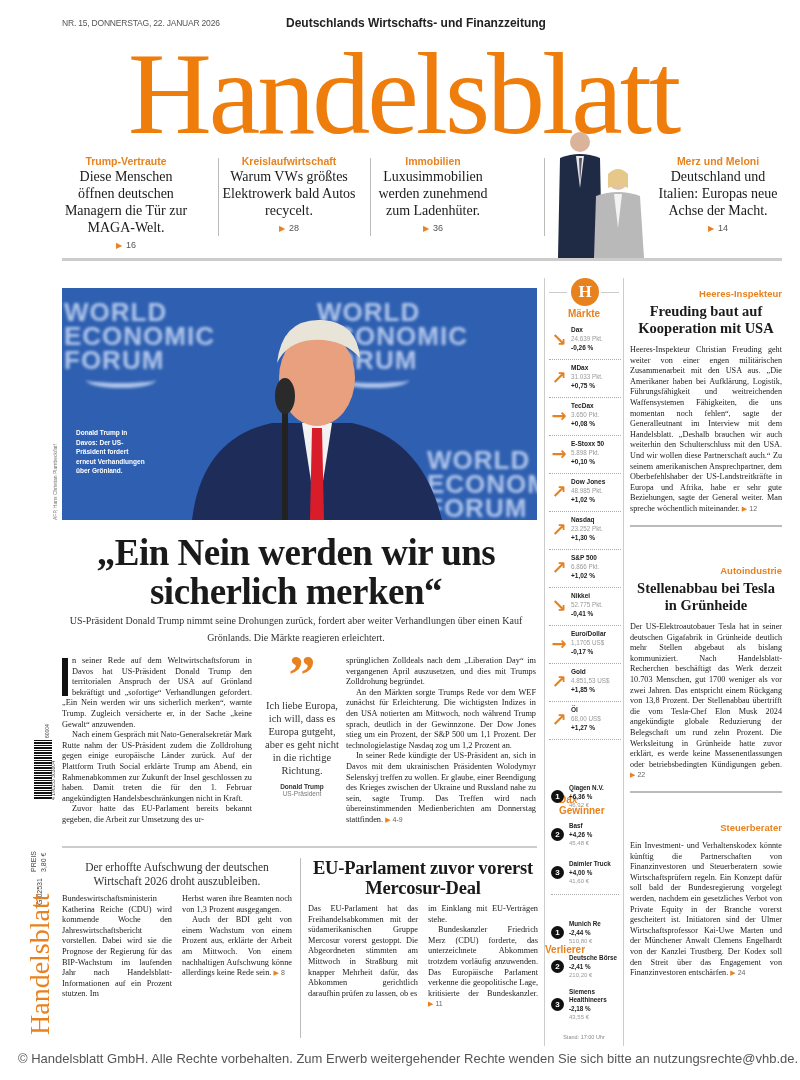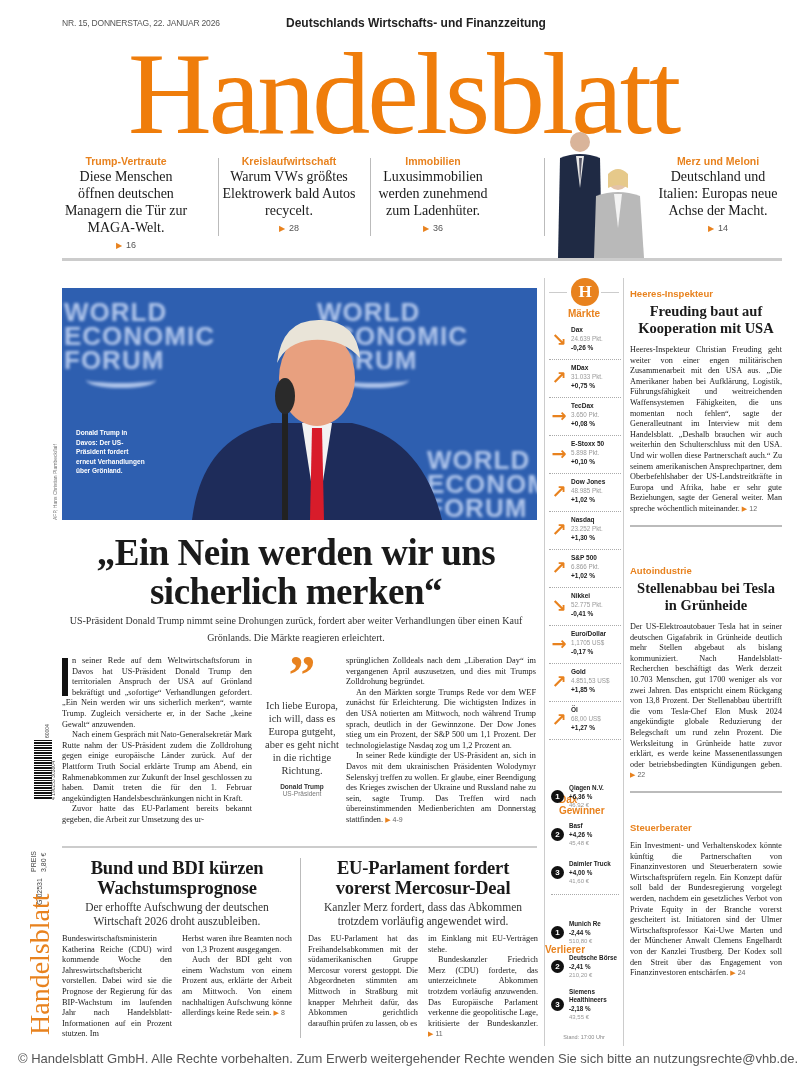--- a/index.html
+++ b/index.html
@@ -68,21 +68,21 @@
   .gv-title { position: absolute; width: 100%; text-align: left; font-family: "Liberation Sans", sans-serif; font-weight: bold; font-size: 10px; line-height: 11px; color: #e8821e; margin-top: 44px; }
   .gv-item { position: absolute; left: 4px; width: 74px; }
   .gv-num { position: absolute; left: 2px; width: 13px; height: 13px; border-radius: 50%; background: #111; color: #fff; font-family: "Liberation Sans", sans-serif; font-size: 8px; font-weight: bold; text-align: center; line-height: 13px; }
   .gv-name { position: absolute; left: 20px; top: 0; font-family: "Liberation Sans", sans-serif; font-size: 6.3px; font-weight: bold; color: #222; line-height: 8px; }
   .gv-chg { position: absolute; left: 20px; font-family: "Liberation Sans", sans-serif; font-size: 6.3px; font-weight: bold; color: #222; }
   .gv-price { position: absolute; left: 20px; font-family: "Liberation Sans", sans-serif; font-size: 6px; color: #999; }
   .stand { position: absolute; bottom: 6px; width: 100%; text-align: center; font-family: "Liberation Sans", sans-serif; font-size: 5.5px; color: #888; }
 
   
   .rcol { left: 630px; width: 152px; }
-  .r-kicker { font-family: "Liberation Sans", sans-serif; font-weight: bold; font-size: 9.5px; color: #e8821e; text-align: left; }
+  .r-kicker { font-family: "Liberation Sans", sans-serif; font-weight: bold; font-size: 9.5px; color: #e8821e; text-align: right; }
   .r-head { font-size: 14.5px; line-height: 17px; font-weight: bold; text-align: center; margin-top: 4px; }
   .r-text { font-size: 8.2px; line-height: 10.6px; text-align: justify; margin-top: 8px; color: #222; }
   .r-rule { height: 2px; background: #bbb; margin: 10px 0; }
 
   
   .vlogo { left: 24px; top: 1035px; transform: rotate(-90deg); transform-origin: left top; font-size: 28px; color: #e8821e; white-space: nowrap; font-family: "Liberation Serif", serif; }
   .vsmall { position: absolute; transform: rotate(-90deg); transform-origin: left top; font-family: "Liberation Sans", sans-serif; white-space: nowrap; color: #444; }
   .barcode { left: 34px; top: 740px; width: 18px; height: 60px; background: repeating-linear-gradient(to bottom, #111 0, #111 1px, #fff 1px, #fff 2px, #111 2px, #111 4px, #fff 4px, #fff 5px); }
 
   .footer { left: 18px; top: 1051px; font-family: "Liberation Sans", sans-serif; font-size: 13px; color: #555; }
@@ -183,35 +183,33 @@
 
 <div class="abs col-text" style="left:346px;top:656px;width:190px;">
   <p class="first">sprünglichen Zolldeals nach dem „Liberation Day“ im vergangenen April auszusetzen, und dies mit Trumps Zolldrohung begründet.</p>
   <p>An den Märkten sorgte Trumps Rede vor dem WEF zunächst für Erleichterung. Die wichtigsten Indizes in den USA notierten am Mittwoch, noch während Trump sprach, deutlich in der Gewinnzone. Der Dow Jones stieg um ein Prozent, der S&amp;P 500 um 1,1 Prozent. Der technologielastige Nasdaq zog um 1,2 Prozent an.</p>
   <p><span>In seiner Rede kündigte der US-Präsident an, sich in Davos mit dem ukrainischen Präsidenten Wolodymyr Selenskyj treffen zu wollen. Er glaube, einer Beendigung des Krieges zwischen der Ukraine und Russland nahe zu sein, sagte Trump. Das Treffen wird nach übereinstimmenden Medienberichten am Donnerstag stattfinden.</span> <span class="ref"><span class="tri">▶</span><span>4-9</span></span></p>
 </div>
 
 <div class="abs hrule" style="left:62px;top:846px;width:475px;height:2px;"></div>
 
 <div class="abs" style="left:62px;top:858px;width:230px;">
-  <div class="btm-head">Bund und BDI kürzen Wachstumsprognose</div>
   <div class="btm-sub">Der erhoffte Aufschwung der deutschen Wirtschaft 2026 droht auszubleiben.</div>
   <div class="two-col col-text">
     <div>Bundeswirtschaftsministerin Katherina Reiche (CDU) wird kommende Woche den Jahreswirtschaftsbericht vorstellen. Dabei wird sie die Prognose der Regierung für das BIP-Wachstum im laufenden Jahr nach Handelsblatt-Informationen auf ein Prozent stutzen. Im</div>
     <div>
         <p class="first">Herbst waren ihre Beamten noch von 1,3 Prozent ausgegangen.</p>
         <p><span>Auch der BDI geht von einem Wachstum von einem Prozent aus, erklärte der Arbeit am Mittwoch. Von einem nachhaltigen Aufschwung könne allerdings keine Rede sein.</span> <span class="ref"><span class="tri">▶</span><span>8</span></span></p>
       </div>
   </div>
 </div>
 <div class="abs vsep" style="left:300px;top:858px;height:180px;"></div>
 
 <div class="abs" style="left:308px;top:858px;width:230px;">
-  <div class="btm-head">EU-Parlament fordert vorerst Mercosur-Deal</div>
-  <div class="btm-sub">Kanzler Merz fordert, dass das Abkommen trotzdem vorläufig angewendet wird.</div>
+  <div class="btm-head">EU-Parlament zuvor vorerst Mercosur-Deal</div>
   <div class="two-col col-text">
     <div>Das EU-Parlament hat das Freihandelsabkommen mit der südamerikanischen Gruppe Mercosur vorerst gestoppt. Die Abgeordneten stimmten am Mittwoch in Straßburg mit knapper Mehrheit dafür, das Abkommen gerichtlich daraufhin prüfen zu lassen, ob es</div>
     <div>
         <p class="first">im Einklang mit EU-Verträgen stehe.</p>
         <p><span>Bundeskanzler Friedrich Merz (CDU) forderte, das unterzeichnete Abkommen trotzdem vorläufig anzuwenden. Das Europäische Parlament verkenne die geopolitische Lage, kritisierte der Bundeskanzler.</span> <span class="ref"><span class="tri">▶</span><span>11</span></span></p>
       </div>
   </div>
 </div>
 
 <div class="abs markets">

